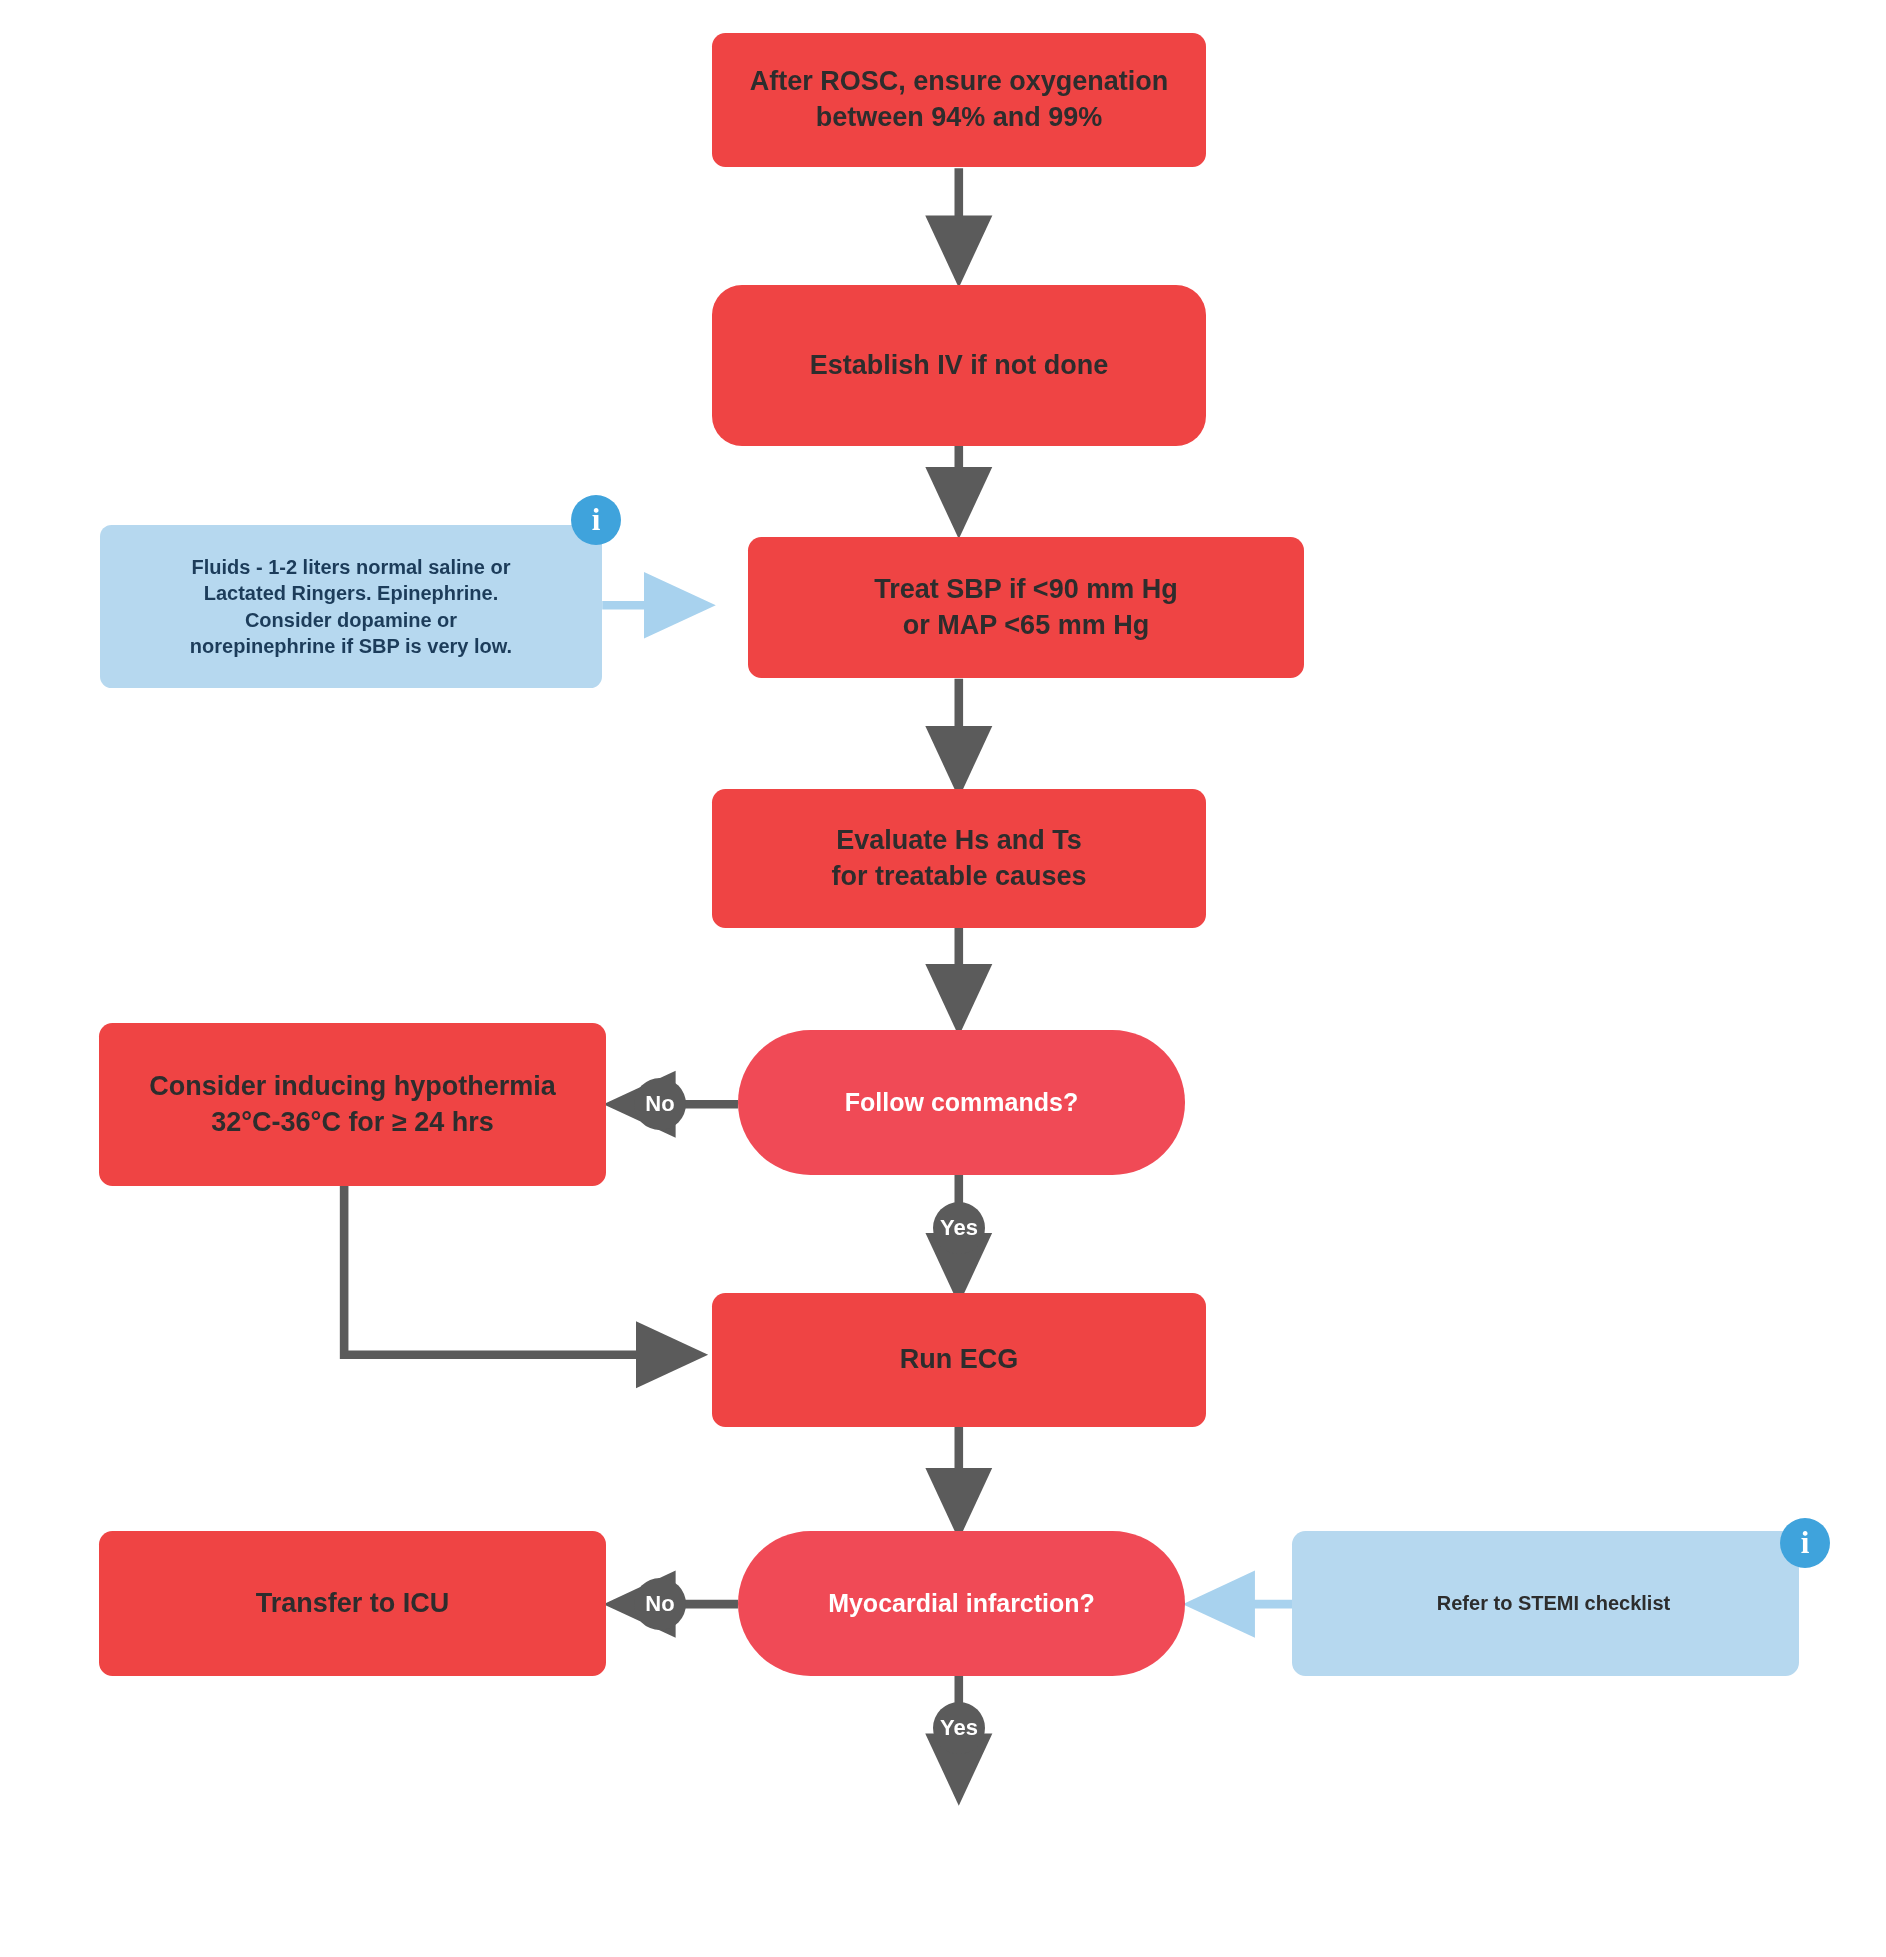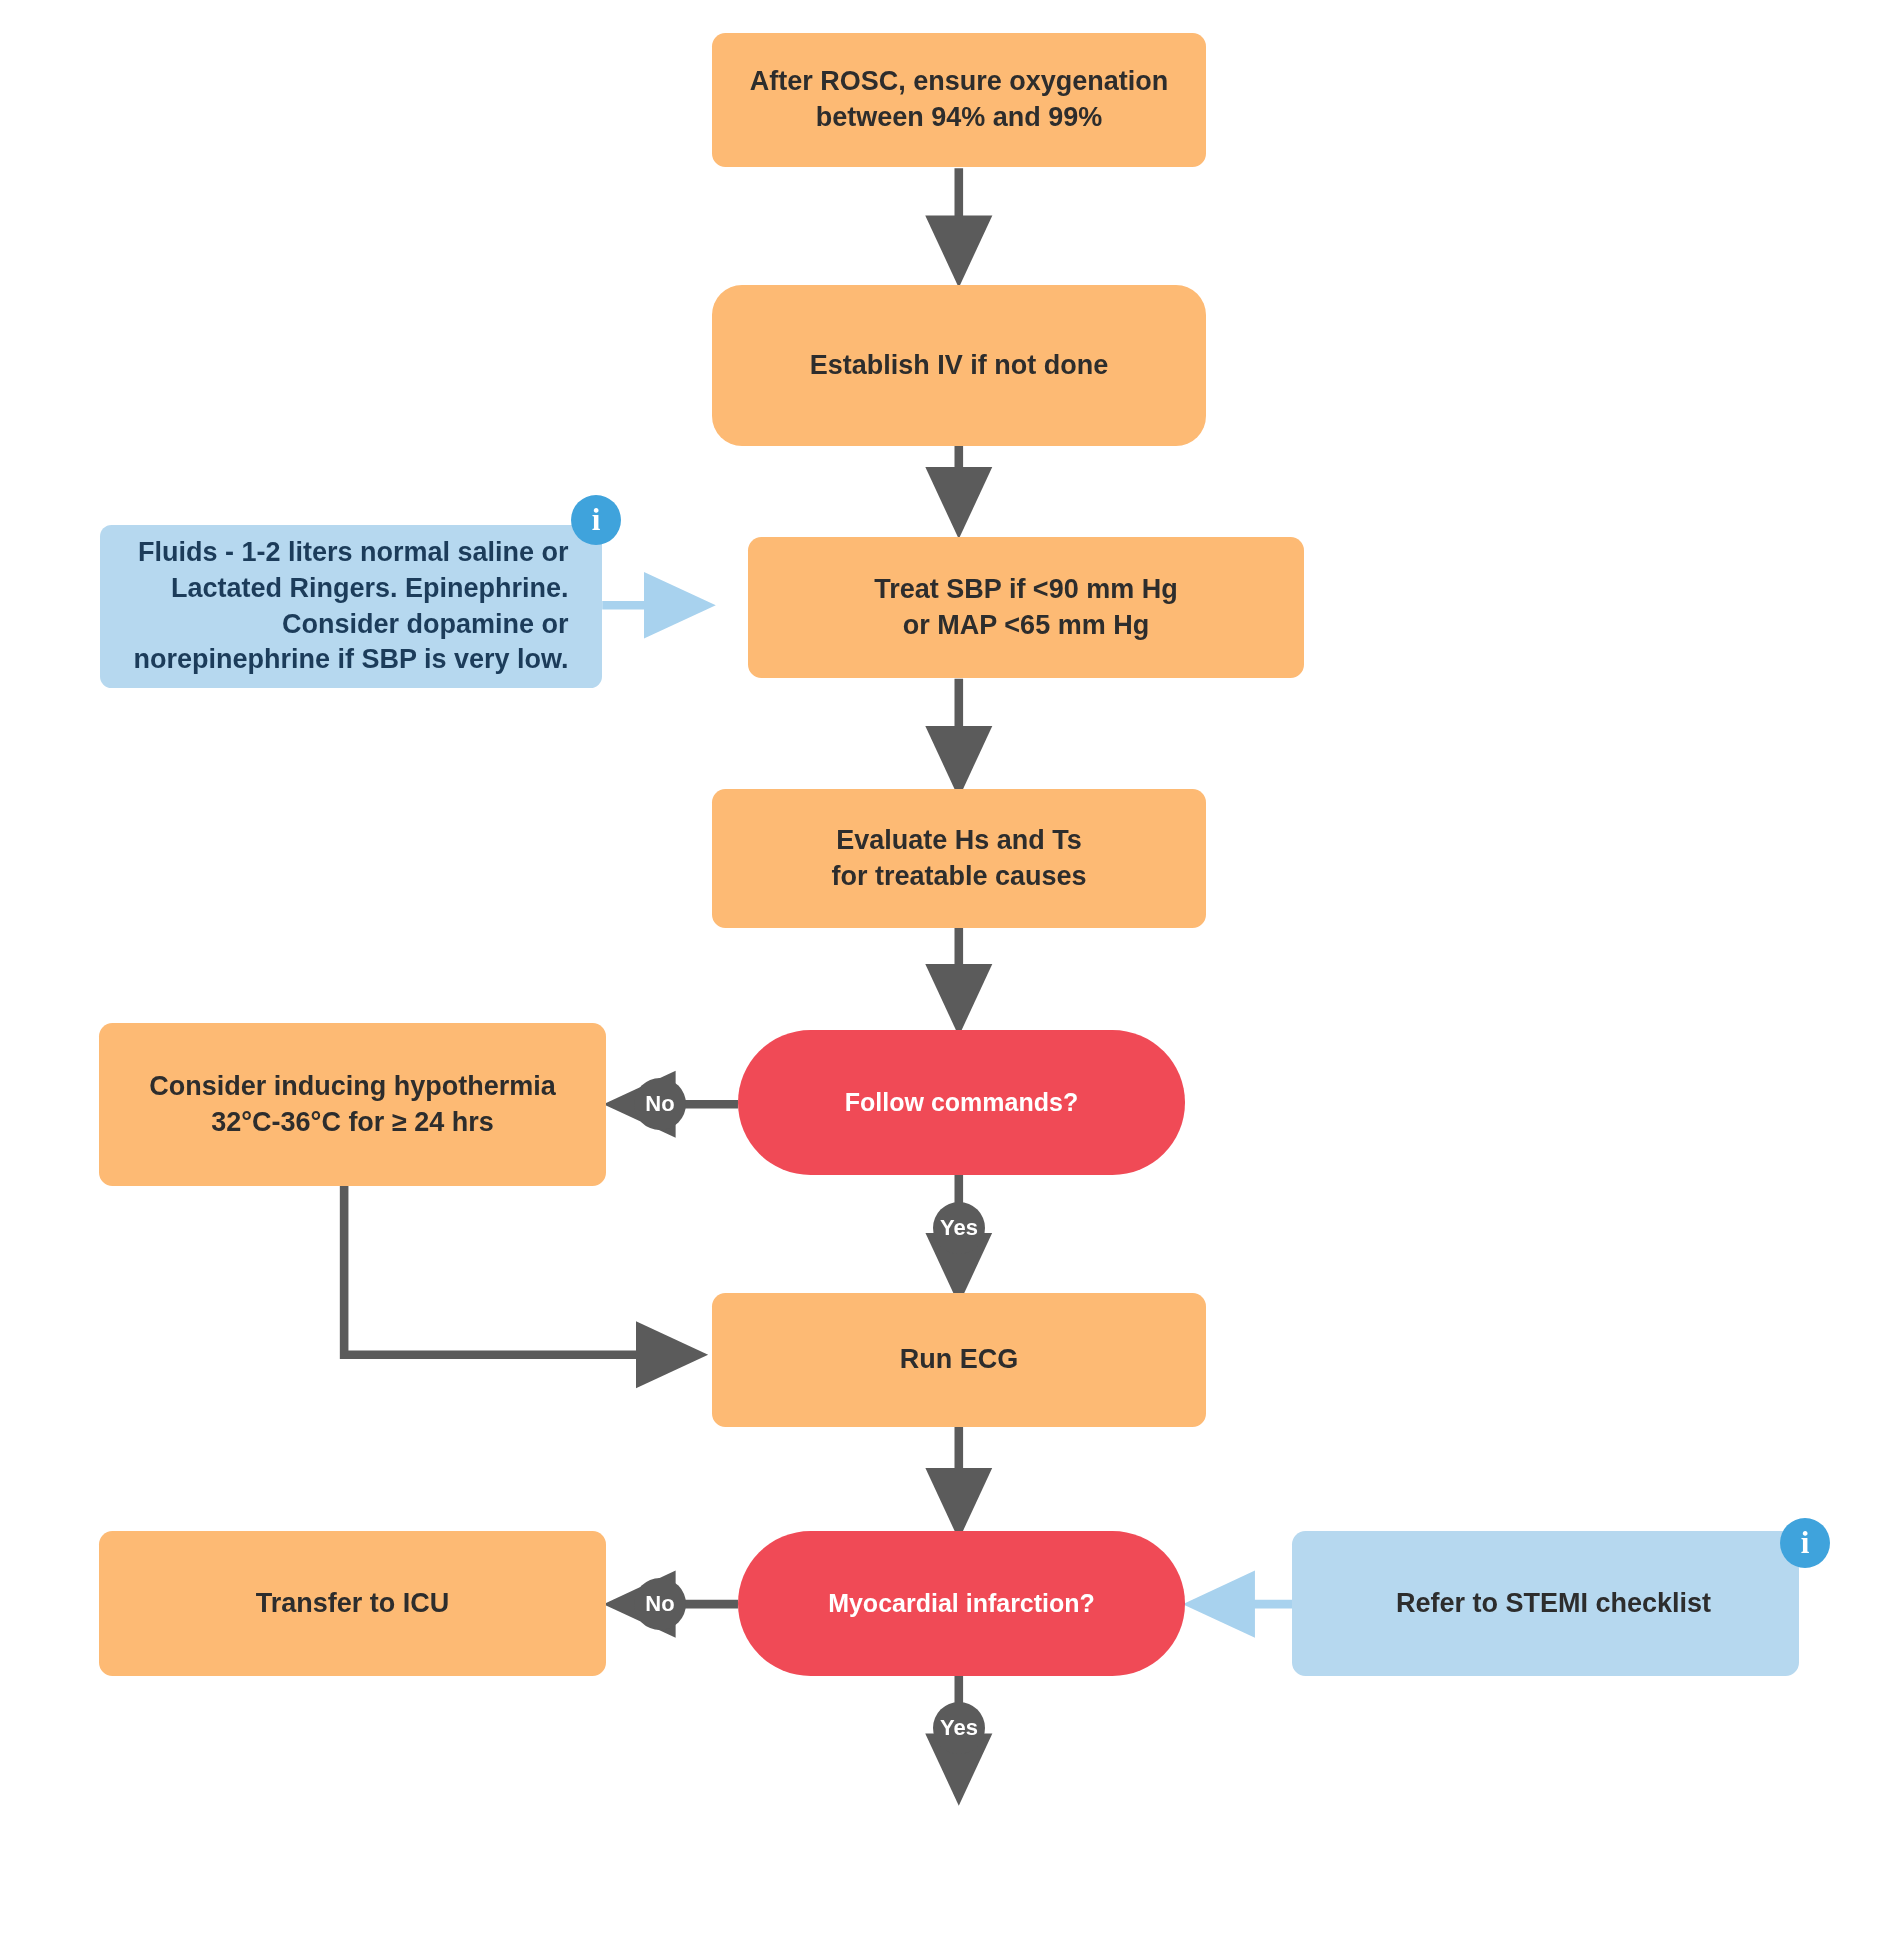--- a/index.html
+++ b/index.html
@@ -37,21 +37,21 @@
     line-height: 1.32;
     z-index: 2;
   }
 
   .node .node-text {
     white-space: pre-line;
   }
 
   
   .node.process {
-    background: #fdba74;
+    background: #ef4444;
     border-radius: 13.4px;
     color: #2d2d2d;
     font-weight: bold;
     font-size: 27px;
   }
 
   
   .node.decision {
     background: #f2track;
     border-radius: 73px;
@@ -59,22 +59,21 @@
     font-weight: bold;
     font-size: 25px;
   }
 
   
   .node.info {
     background: #b6d8ef;
     border-radius: 13.4px;
     color: #1c3c5a;
     font-weight: bold;
-    font-size: 27px;
-    text-align: right;
+    font-size: 20px;
   }
   .node.info.dark-text {
     color: #2d2d2d;
     padding-left: 16px;
   }
 
   
   .info-badge {
     position: absolute;
     width: 50px;

